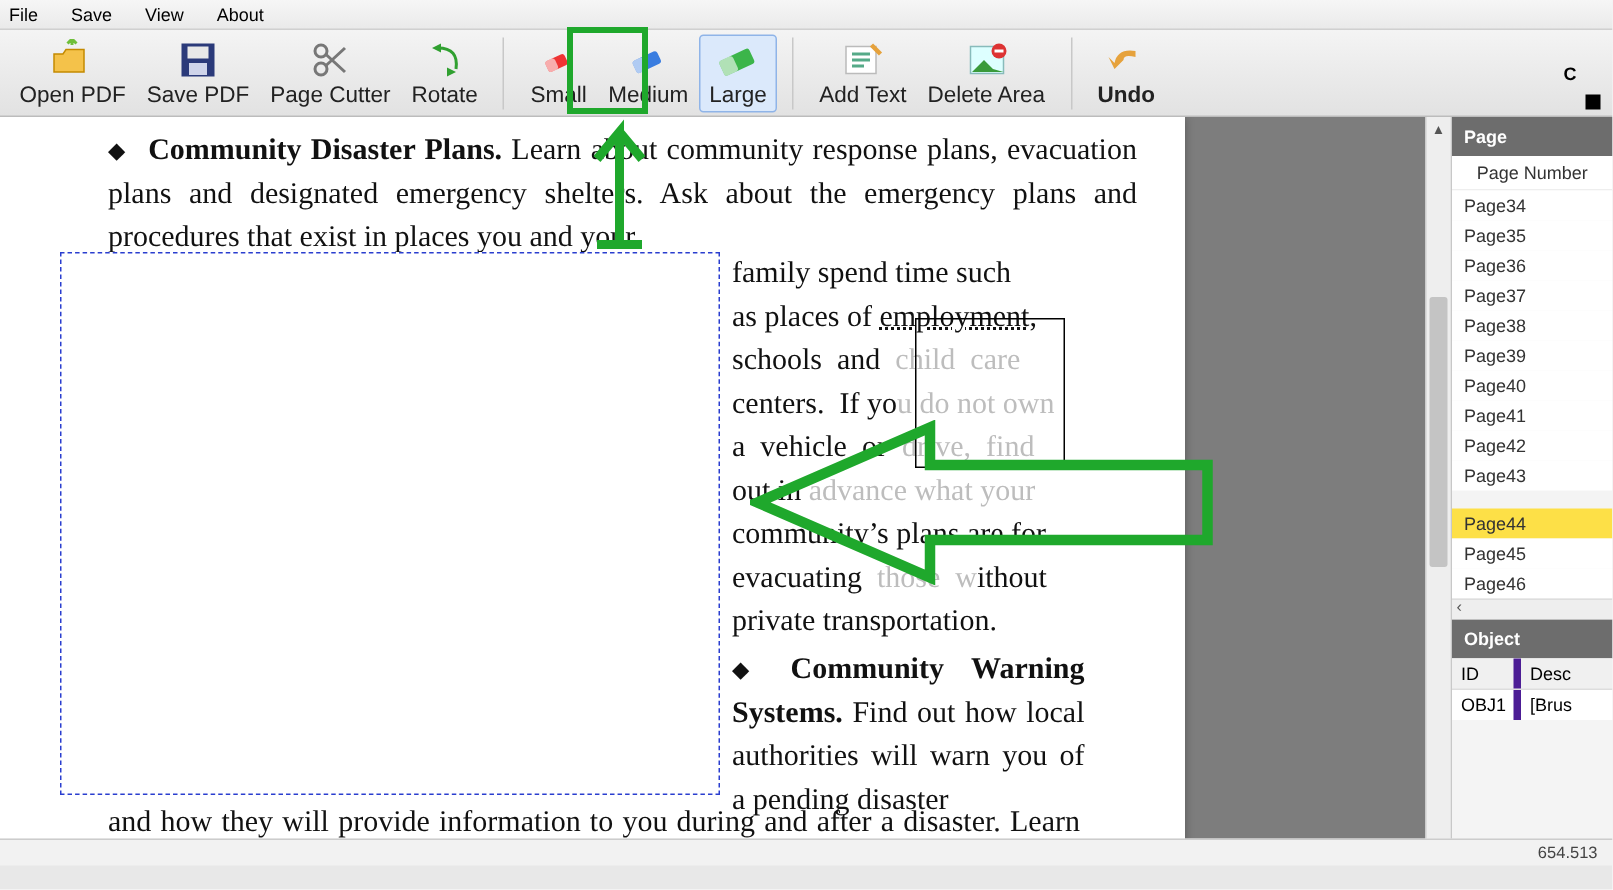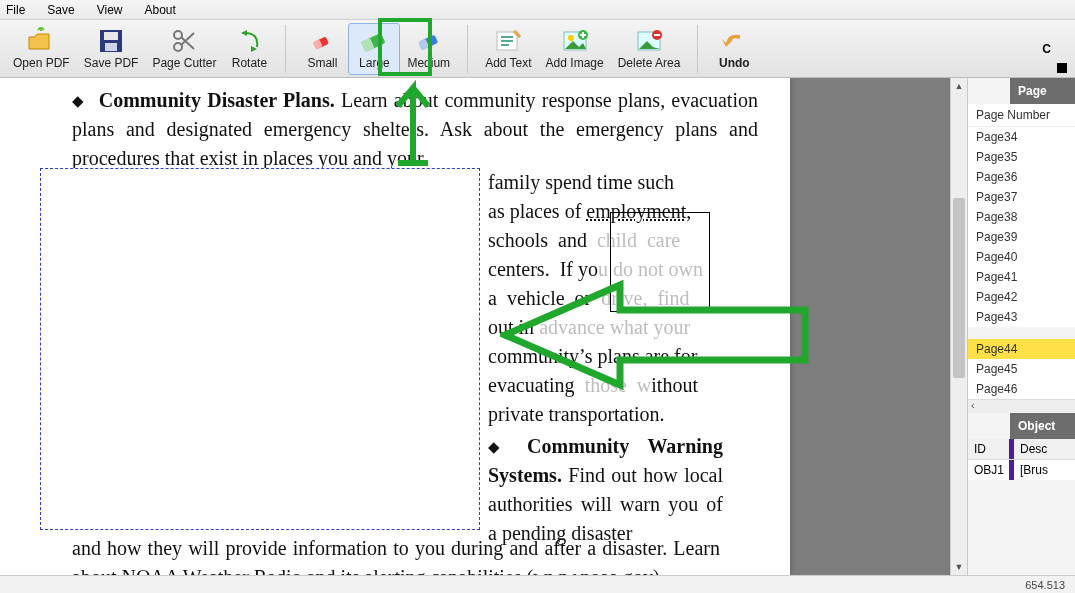--- a/index.html
+++ b/index.html
@@ -33,21 +33,21 @@
     gap: 4px;
   }
   .tool-group { display:flex; align-items:center; gap:0; }
   .tool-sep { width:1px; height:48px; background:#c8c8c8; margin:0 6px; }
   .tbtn {
     display:flex; flex-direction:column; align-items:center; justify-content:center;
     min-width:52px; height:52px; padding:2px 6px;
     border:1px solid transparent; border-radius:3px; cursor:default;
   }
   .tbtn .ic { width:28px; height:28px; display:flex; align-items:center; justify-content:center; }
-  .tbtn .lbl { font-size:12px; margin-top:1px; color:#222; white-space:nowrap; }
+  .tbtn .lbl { font-size:15px; margin-top:1px; color:#222; white-space:nowrap; }
   .highlight-box { position:absolute; border:4px solid #1fa82c; pointer-events:none; }
   .main {
     position:absolute; top:78px; left:0; right:0; bottom:18px;
     display:flex;
   }
   .doc-scroll {
     flex:1; background:#7d7d7d; display:flex; justify-content:flex-start;
     overflow:hidden; position:relative;
   }
   .doc-page {
@@ -70,36 +70,36 @@
     width:17px; background:#eee; border-left:1px solid #ccc; position:relative;
   }
   .right-vscroll .thumb { position:absolute; left:2px; right:2px; top:120px; height:180px; background:#c4c4c4; border-radius:2px;}
   .right-vscroll .arr { position:absolute; left:0; right:0; height:16px; display:flex; align-items:center; justify-content:center; font-size:9px; color:#555;}
   .right-vscroll .arr.top{top:0;} .right-vscroll .arr.bot{bottom:0;}
   .side {
     width:108px; background:#f4f4f4; border-left:1px solid #c8c8c8; display:flex; flex-direction:column;
     font-size:12px;
   }
   .side-hdr {
-    background:#6d6d6d; color:#fff; font-weight:bold; padding:6px 8px;margin-left:42px;
+    background:#6d6d6d; color:#fff; font-weight:bold; padding:6px 8px;
   }
   .page-list { overflow:hidden; }
-  .page-list .ph { background:#fff; color:#333; padding:4px 8px; border-bottom:1px solid #eee;}
+  .page-list .ph { background:#fff; color:#333; padding:4px 8px; border-bottom:1px solid #eee;text-align:center;}
   .page-list .prow { background:#fff; color:#333; padding:3px 8px; cursor:default;}
   .page-list .prow.sel { background:#fde047;margin-top:12px; }
   .page-list .hscroll { height:14px; background:#eee; border-top:1px solid #ddd; position:relative;}
   .page-list .hscroll::before{content:"‹"; position:absolute; left:3px; top:-1px; font-size:11px; color:#555;}
   .obj-table { background:#fff; }
   .obj-head, .obj-row { display:flex; }
   .obj-head div, .obj-row div { padding:3px 6px; }
   .obj-head { background:#f0f0f0; font-weight:normal; border-bottom:1px solid #ddd;}
   .obj-head .c1, .obj-row .c1 { width:46px; border-right:5px solid #4c1d95;}
   .obj-head .c2, .obj-row .c2 { flex:1; }
   .statusbar {
-    position:absolute; left:0; right:0; bottom:0; height:18px;
+    position:absolute; left:0; right:0; bottom:16px; height:18px;
     background:#f2f2f2; border-top:1px solid #ccc;
     display:flex; align-items:center; justify-content:flex-end; padding:0 10px;
     font-size:11px; color:#444;
   }
   
   .annot-arrow { position:absolute; pointer-events:none; }
   .annot-arrow path { fill:none; stroke:#1fa82c; stroke-width:7; stroke-linejoin:miter; }
   .annot-smallarrow path { fill:none; stroke:#1fa82c; stroke-width:6; }
 </style>
 </head>
@@ -158,62 +158,50 @@
   <div class="tool-group">
     <div class="tbtn">
       <span class="ic">
           <svg width="24" height="24">
             <rect x="4" y="10" width="14" height="8" rx="2" transform="rotate(-25 11 14)" fill="#e33"></rect>
             <rect x="4" y="10" width="7" height="8" rx="2" transform="rotate(-25 11 14)" fill="#fff" opacity=".6"></rect>
           </svg>
         </span>
       <span class="lbl">Small</span>
     </div>
-    <div class="tbtn" style="background:#dbe9fb;border-color:#8fb4e8;">
-      <span class="ic">
-          <svg width="28" height="28">
-            <rect x="2" y="10" width="22" height="11" rx="2" transform="rotate(-25 13 15)" fill="#3cb54a"></rect>
-            <rect x="2" y="10" width="10" height="11" rx="2" transform="rotate(-25 13 15)" fill="#fff" opacity=".6"></rect>
-          </svg>
-        </span>
-      <span class="lbl">Large</span>
-    </div>
     <div class="tbtn">
       <span class="ic">
           <svg width="26" height="26">
             <rect x="3" y="10" width="18" height="9" rx="2" transform="rotate(-25 12 14)" fill="#3a7de0"></rect>
             <rect x="3" y="10" width="8" height="9" rx="2" transform="rotate(-25 12 14)" fill="#fff" opacity=".6"></rect>
           </svg>
         </span>
       <span class="lbl">Medium</span>
     </div>
+    <div class="tbtn" style="background:#dbe9fb;border-color:#8fb4e8;">
+      <span class="ic">
+          <svg width="28" height="28">
+            <rect x="2" y="10" width="22" height="11" rx="2" transform="rotate(-25 13 15)" fill="#3cb54a"></rect>
+            <rect x="2" y="10" width="10" height="11" rx="2" transform="rotate(-25 13 15)" fill="#fff" opacity=".6"></rect>
+          </svg>
+        </span>
+      <span class="lbl">Large</span>
+    </div>
   </div>
   <div class="tool-sep"></div>
   <div class="tool-group">
     <div class="tbtn">
       <span class="ic">
           <svg width="28" height="28">
             <rect x="3" y="5" width="20" height="18" fill="#fff" stroke="#bbb"></rect>
             <path d="M7 10 H19 M7 14 H19 M7 18 H15" stroke="#5a8" stroke-width="2"></path>
             <path d="M20 4 L26 10" stroke="#e6a23c" stroke-width="3"></path>
           </svg>
         </span>
       <span class="lbl">Add Text</span>
-    </div>
-    <div class="tbtn">
-      <span class="ic">
-          <svg width="28" height="28">
-            <rect x="3" y="5" width="22" height="18" fill="#dff" stroke="#8bb"></rect>
-            <circle cx="10" cy="11" r="3" fill="#fc0"></circle>
-            <path d="M4 22 L12 14 L18 20 L22 16 L25 22 Z" fill="#3a9a3a"></path>
-            <circle cx="22" cy="8" r="5" fill="#3cb54a"></circle>
-            <path d="M22 5 v6 M19 8 h6" stroke="#fff" stroke-width="2"></path>
-          </svg>
-        </span>
-      <span class="lbl">Add Image</span>
     </div>
     <div class="tbtn">
       <span class="ic">
           <svg width="28" height="28">
             <rect x="3" y="5" width="22" height="18" fill="#dff" stroke="#8bb"></rect>
             <path d="M4 22 L12 14 L18 20 L25 22 Z" fill="#3a9a3a"></path>
             <circle cx="22" cy="8" r="5" fill="#d33"></circle>
             <path d="M19 8 h6" stroke="#fff" stroke-width="2"></path>
           </svg>
         </span>

